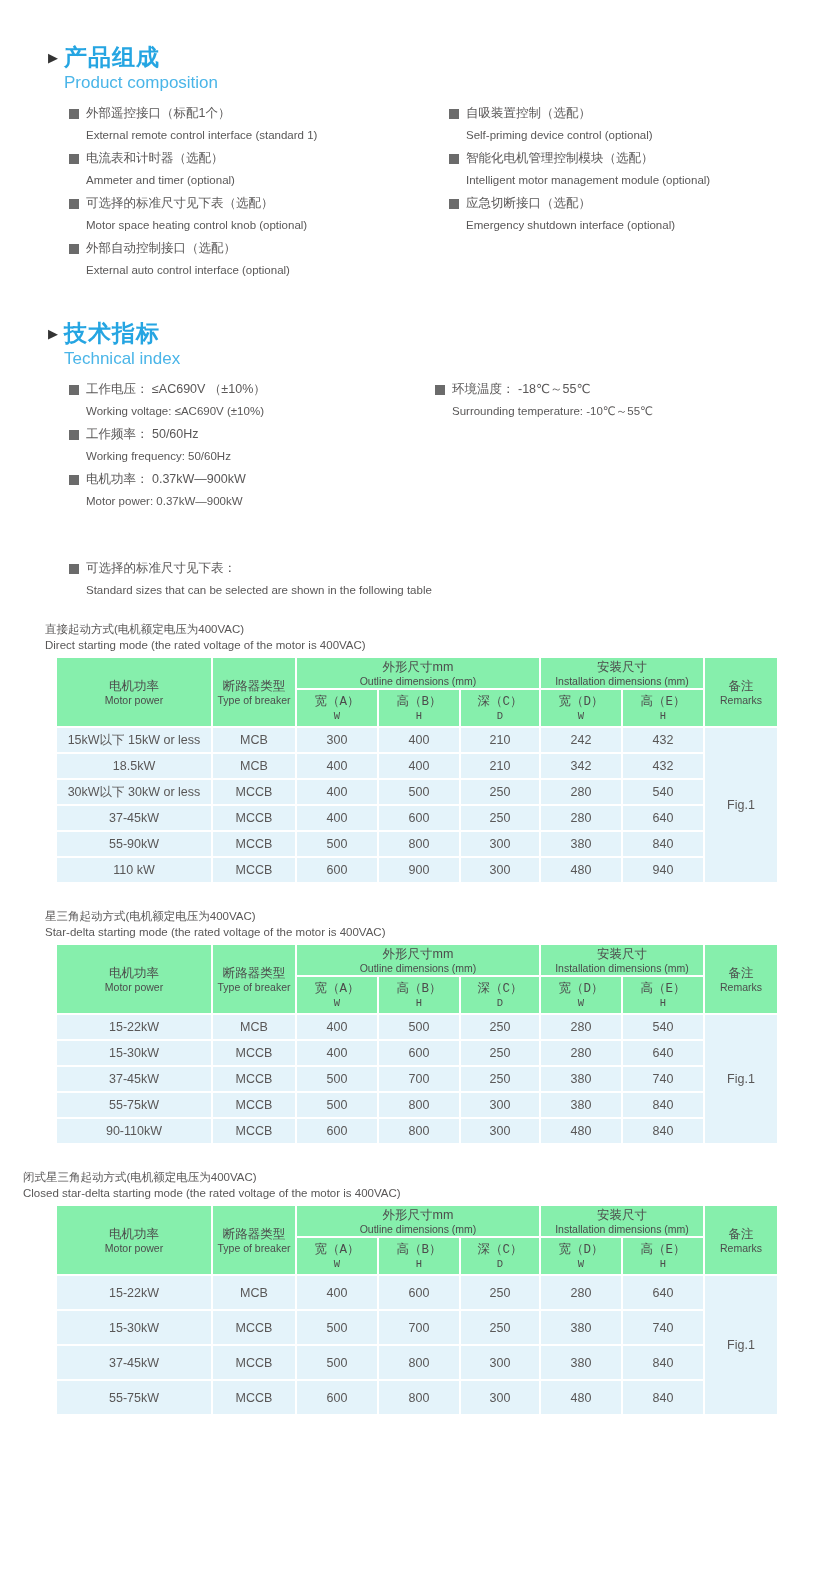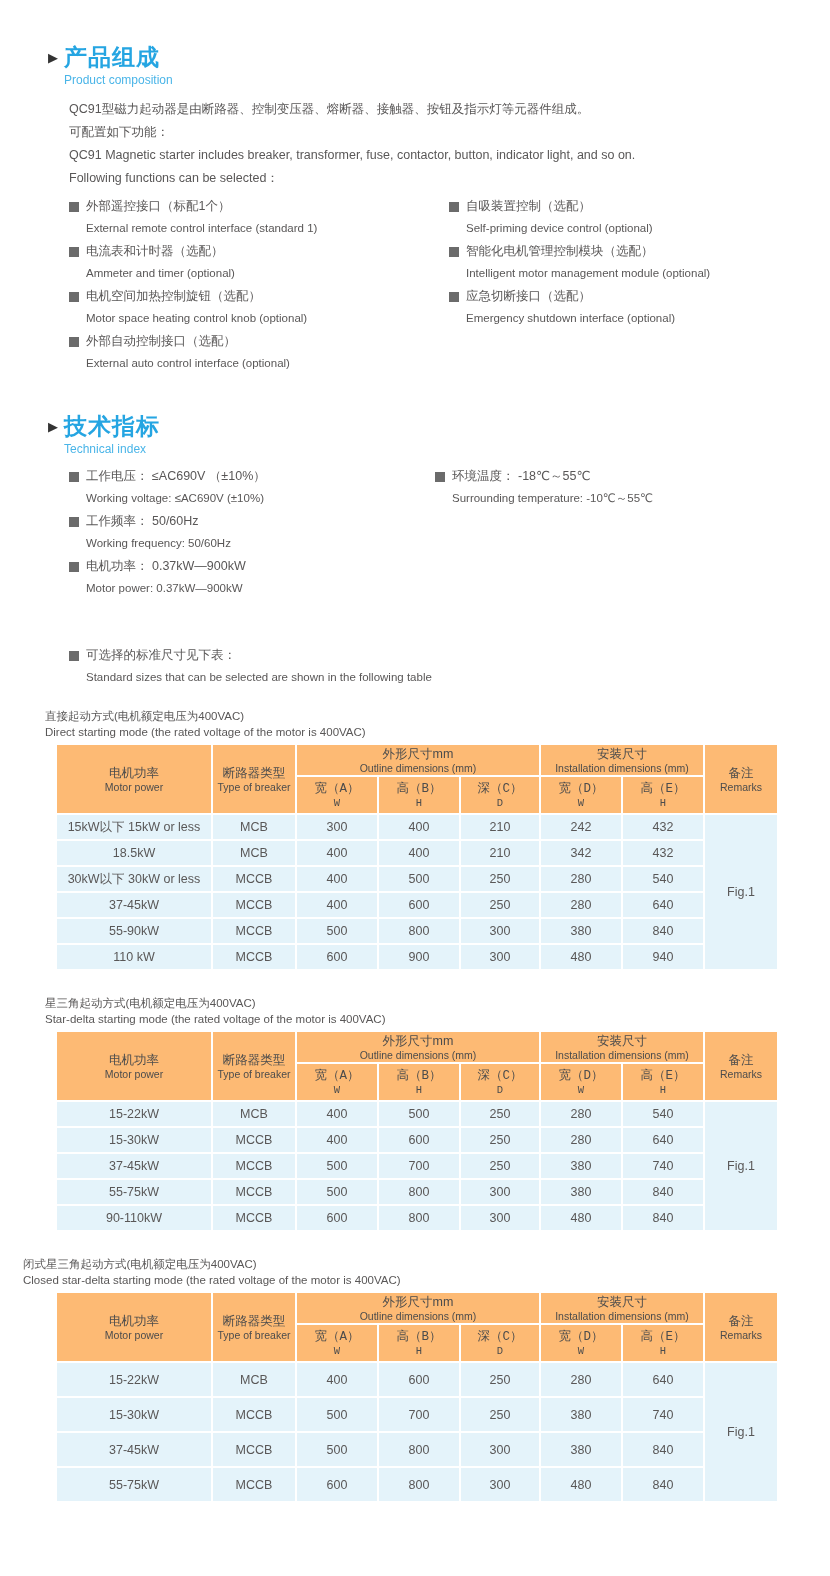--- a/index.html
+++ b/index.html
@@ -12,21 +12,21 @@
     background: #ffffff;
     font-family: "Liberation Sans", "DejaVu Sans", sans-serif;
     color: #595757;
     padding: 44px 28px 0 48px;
   }
 
   
   .sec-head { display:flex; align-items:flex-start; }
   .tri { font-size:13px; line-height:26px; margin:1px 6px 0 0; color:#333333; }
   .sec-title-zh { font-size:23px; line-height:26px; font-weight:bold; color:#25a5e2; margin:0; letter-spacing:1px; }
-  .sec-title-en { font-size:12px; color:#4ab5e8; margin-top:3px; }
+  .sec-title-en { font-size:17px; color:#4ab5e8; margin-top:3px; }
 
   
   .intro { margin:15px 0 0 21px; font-size:12.5px; }
   .intro p { margin:0; line-height:15px; margin-bottom:8px; }
 
   
   .cols { display:flex; margin:13px 0 0 21px; }
   .col-l { width:380px; }
   .item { margin-bottom:9px; }
   .item-zh { display:flex; align-items:center; font-size:12.5px; height:15px; }
@@ -39,21 +39,21 @@
   .note { margin:44px 0 0 21px; }
 
   
   #tables-host { margin-top:12px; }
   .tblock { margin:24px 0 0 -3px; }
   .cap-zh, .cap-en { font-size:11.5px; line-height:16px; }
   .tblock.tbl-2 .cap-zh, .tblock.tbl-2 .cap-en { margin-left:-22px; }
 
   table.dim { border-collapse:separate; border-spacing:2px; margin:3px 0 0 10px; table-layout:fixed; }
   table.dim th, table.dim td { text-align:center; vertical-align:middle; padding:1px 2px; overflow:hidden; }
-  table.dim thead th { background:#fdba74; color:#4c4c4c; font-weight:normal; }
+  table.dim thead th { background:#86efac; color:#4c4c4c; font-weight:normal; }
   .th-zh { font-size:12.5px; line-height:16px; }
   .th-en { font-size:10.5px; line-height:12px; }
   table.dim thead tr.r1 th { height:30px; }
   table.dim thead tr.r2 th { height:36px;font-family:Liberation Mono, monospace; }
   table.dim tbody td { background:#e4f3fa; font-size:12.5px; color:#595757; height:24px; }
   .tbl-2 table.dim tbody td { height:33px; }
   td.remark-cell { font-size:12px; }
 </style>
 </head>
 <body>
@@ -62,47 +62,41 @@
 
   <section>
     <div class="sec-head">
       <span class="tri">▶</span>
       <div>
         <h1 class="sec-title-zh">产品组成</h1>
         <div class="sec-title-en">Product composition</div>
       </div>
     </div>
 
-    <div class="intro">
-      <p>QC91型磁力起动器是由断路器、控制变压器、熔断器、接触器、按钮及指示灯等元器件组成。</p>
-      <p>可配置如下功能：</p>
-      <p>QC91 Magnetic starter includes breaker, transformer, fuse, contactor, button, indicator light, and so on.</p>
-      <p>Following functions can be selected：</p>
-    </div>
 
     <div class="cols">
       <div class="col-l">
         <div class="item">
           <div class="item-zh">
               <span class="sq"></span>
               <span>外部遥控接口（标配1个）</span>
             </div>
           <div class="item-en">External remote control interface (standard 1)</div>
         </div>
         <div class="item">
           <div class="item-zh">
               <span class="sq"></span>
               <span>电流表和计时器（选配）</span>
             </div>
           <div class="item-en">Ammeter and timer (optional)</div>
         </div>
         <div class="item">
           <div class="item-zh">
               <span class="sq"></span>
-              <span>电机空间加热控制旋钮（选配）</span>
+              <span>可选择的标准尺寸见下表（选配）</span>
             </div>
           <div class="item-en">Motor space heating control knob (optional)</div>
         </div>
         <div class="item">
           <div class="item-zh">
               <span class="sq"></span>
               <span>外部自动控制接口（选配）</span>
             </div>
           <div class="item-en">External auto control interface (optional)</div>
         </div>

